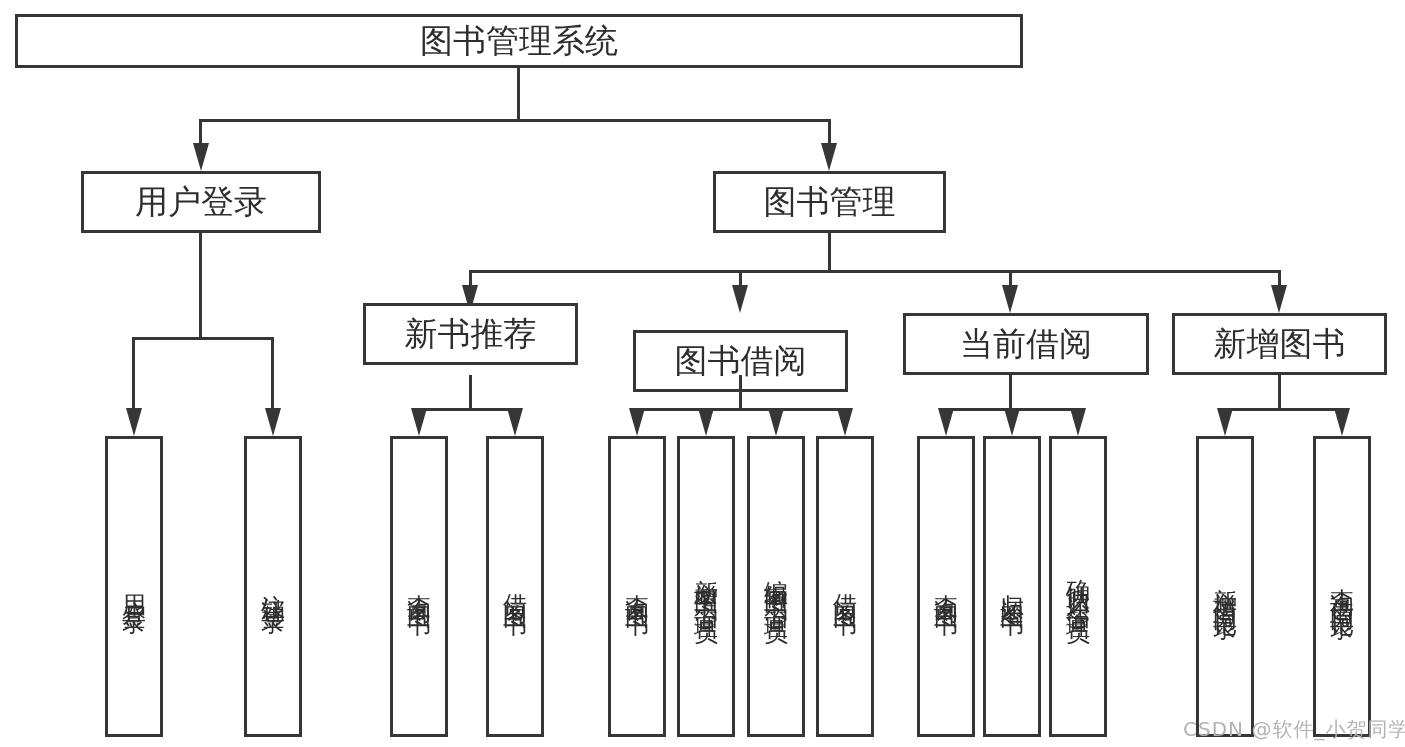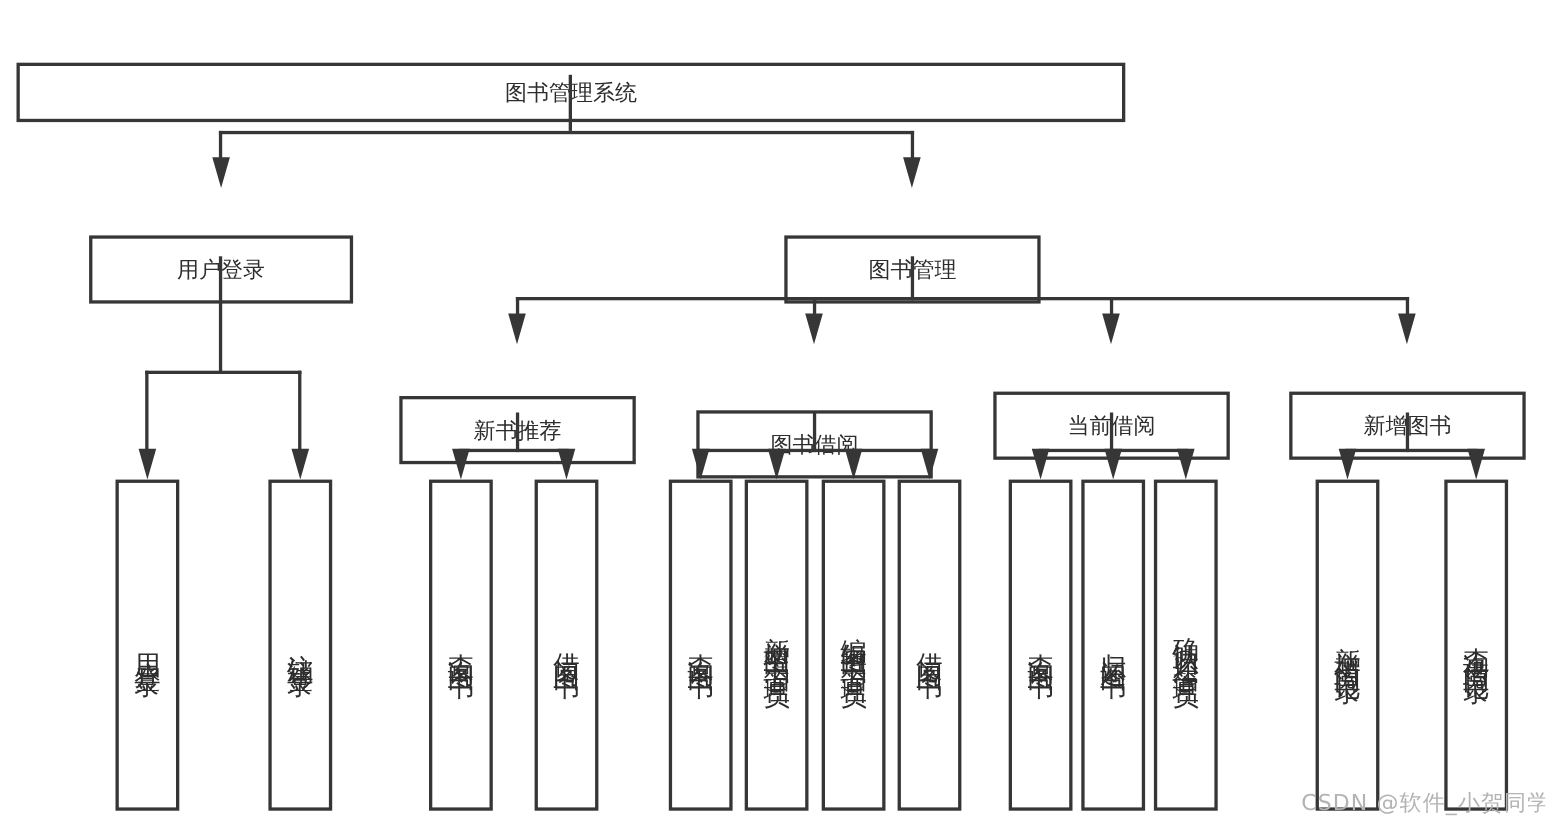--- a/index.html
+++ b/index.html
@@ -6,21 +6,21 @@
   .canvas {
     position:relative; width:1405px; height:747px; background:#ffffff;
     font-family:"DejaVu Sans","Liberation Sans",sans-serif;
     overflow:hidden;
   }
   .node {
     position:absolute; border:3px solid #363636; background:#ffffff;
     display:flex; align-items:center; justify-content:center;
     color:#2d2d2d; box-sizing:border-box;
   }
-  .node-h { font-size:20px;margin-top:43px; }
+  .node-h { font-size:33px; }
   .node-v .vtext {
     writing-mode:vertical-rl; text-orientation:mixed;
     font-size:24px; letter-spacing:6px; line-height:1;
     color:#2d2d2d;
   }
   .vl { position:absolute; width:3px; background:#363636; }
   .hl { position:absolute; height:3px; background:#363636; }
   .ar {
     position:absolute; width:0; height:0;
     border-left:8px solid transparent; border-right:8px solid transparent;
@@ -65,27 +65,27 @@
   <div class="hl" style="left:469px;top:270px;width:812px"></div>
   <div class="vl" style="left:469px;top:270px;height:18px"></div>
   <div class="ar" style="left:462px;top:285px"></div>
   <div class="vl" style="left:739px;top:270px;height:18px"></div>
   <div class="ar" style="left:732px;top:285px"></div>
   <div class="vl" style="left:1009px;top:270px;height:18px"></div>
   <div class="ar" style="left:1002px;top:285px"></div>
   <div class="vl" style="left:1278px;top:270px;height:18px"></div>
   <div class="ar" style="left:1271px;top:285px"></div>
 
-  <div class="node node-h" style="left:363px;top:317px;width:215px;height:62px">
+  <div class="node node-h" style="left:363px;top:303px;width:215px;height:62px">
     <span>新书推荐</span>
   </div>
   <div class="node node-h" style="left:633px;top:330px;width:215px;height:62px">
     <span>图书借阅</span>
   </div>
-  <div class="node node-h" style="left:903px;top:313px;width:215px;height:62px">
+  <div class="node node-h" style="left:903px;top:313px;width:246px;height:62px">
     <span>当前借阅</span>
   </div>
   <div class="node node-h" style="left:1172px;top:313px;width:215px;height:62px">
     <span>新增图书</span>
   </div>
 
   <div class="vl" style="left:469px;top:375px;height:36px"></div>
   <div class="hl" style="left:417px;top:408px;width:100px"></div>
   <div class="ar" style="left:411px;top:408px"></div>
   <div class="ar" style="left:507px;top:408px"></div>

